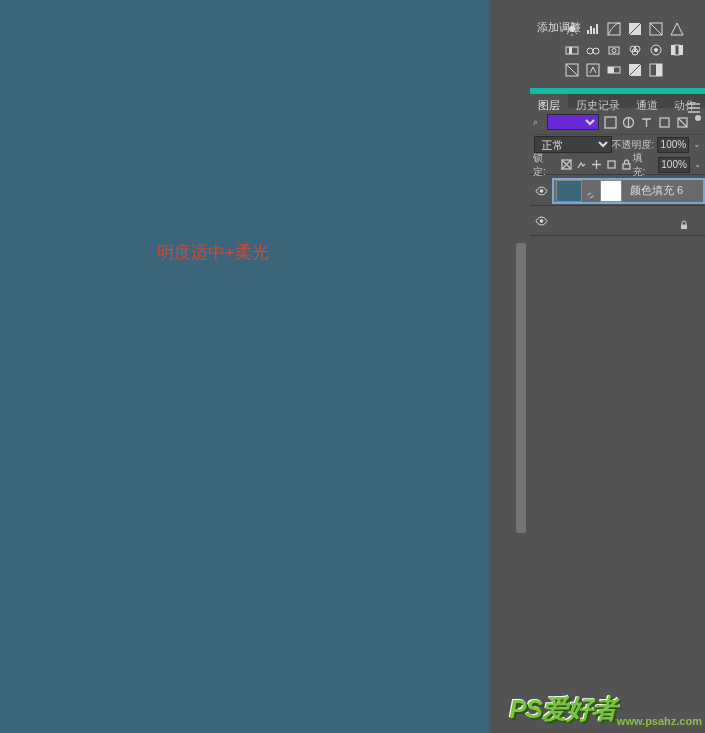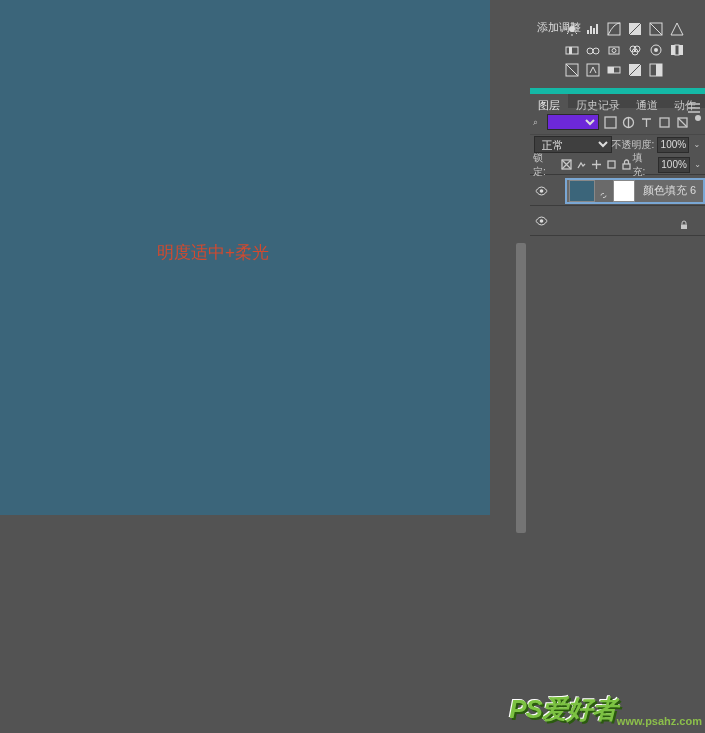--- a/index.html
+++ b/index.html
@@ -1,17 +1,17 @@
 <!DOCTYPE html>
 <html><head>
 <meta charset="utf-8">
 <style>
 * { margin: 0; padding: 0; box-sizing: border-box; font-family: "Microsoft YaHei", sans-serif; }
 body { width: 705px; height: 733px; background: #535353; position: relative; overflow: hidden; }
-.canvas-area { position: absolute; left: 0; top: 0; width: 490px; height: 515px; background: #3b657a; }
+.canvas-area { position: absolute; left: 0; top: 0; width: 490px; height: 733px; background: #3b657a; }
 .canvas-text { position: absolute; left: 157px; top: 241px; color: #d24a2f; font-size: 17px; font-weight: 500; }
 .scroll-track { position: absolute; left: 490px; top: 0; width: 27px; height: 733px; background: #535353; }
 .scroll-thumb { position: absolute; left: 516px; top: 243px; width: 10px; height: 290px; background: #747474; border-radius: 2px; }
 .adj-header { position: absolute; left: 530px; top: 16px; width: 175px; height: 18px; color: #dcdcdc; font-size: 11px; padding: 4px 7px; }
 .icon-row { position: absolute; display: flex; gap: 6px; align-items: center; }
 .icon-row-1 { left: 564px; top: 22px; }
 .icon-row-2 { left: 564px; top: 43px; }
 .icon-row-3 { left: 564px; top: 63px; }
 .adj-icon { width: 15px; height: 14px; display: flex; align-items: center; justify-content: center; color: #dcdcdc; }
 .adj-icon svg { width: 14px; height: 14px; fill: #dcdcdc; }
@@ -33,21 +33,21 @@
 .lock-row { position: absolute; left: 530px; top: 155px; width: 175px; height: 20px; display: flex; align-items: center; justify-content: space-between; padding: 0 3px; border-bottom: 1px solid #3a3a3a; }
 .lock-icons { display: flex; align-items: center; gap: 3px; }
 .lock-icons .small-label { margin-right: 2px; }
 .lock-ic { width: 12px; height: 12px; display: flex; align-items: center; justify-content: center; }
 .lock-ic svg { width: 11px; height: 11px; fill: none; stroke: #c8c8c8; stroke-width: 1.3; }
 .layers-list { position: absolute; left: 530px; top: 176px; width: 175px; background: #535353; }
 .layer-row { height: 30px; display: flex; align-items: center; border-bottom: 1px solid #3c3c3c; background: #535353; position: relative; }
 .layer-row.selected .inner { background: #6a6a6a; border: 2px solid #7aa7d4; }
 .vis { width: 22px; display: flex; justify-content: center; }
 .vis svg { width: 13px; height: 10px; fill: #dcdcdc; }
-.inner { flex: 1; height: 26px; display: flex; align-items: center; gap: 4px; padding: 8px 2px; margin-left: 13px; }
+.inner { flex: 1; height: 26px; display: flex; align-items: center; gap: 4px; padding: 8px 2px; }
 .thumb { width: 26px; height: 22px; background: #3b657a; border: 1px solid #888; position: relative; }
 .thumb.bg-thumb { background: linear-gradient(135deg,#5a7182 50%,#3a5060 50%); }
 .link-ic { width: 10px; height: 10px; }
 .link-ic svg { width: 9px; height: 9px; fill: #c8c8c8; }
 .mask { width: 22px; height: 22px; background: #fff; border: 1px solid #888; }
 .layer-name { font-size: 11px; color: #dcdcdc; margin-left: 4px; }
 .lock-badge { position: absolute; right: 16px; width: 10px; height: 10px; }
 .lock-badge svg { width: 10px; height: 10px; fill: #c8c8c8; }
 .watermark { position: absolute; right: 3px; bottom: 6px; display: flex; flex-direction: row; align-items: flex-end; }
 .wm-logo { font-size: 26px; font-weight: 900; font-style: italic; color: #7cc242; text-shadow: 2px 2px 0 #2a5a0e, -1px -1px 0 #fff; letter-spacing: -1px; }

